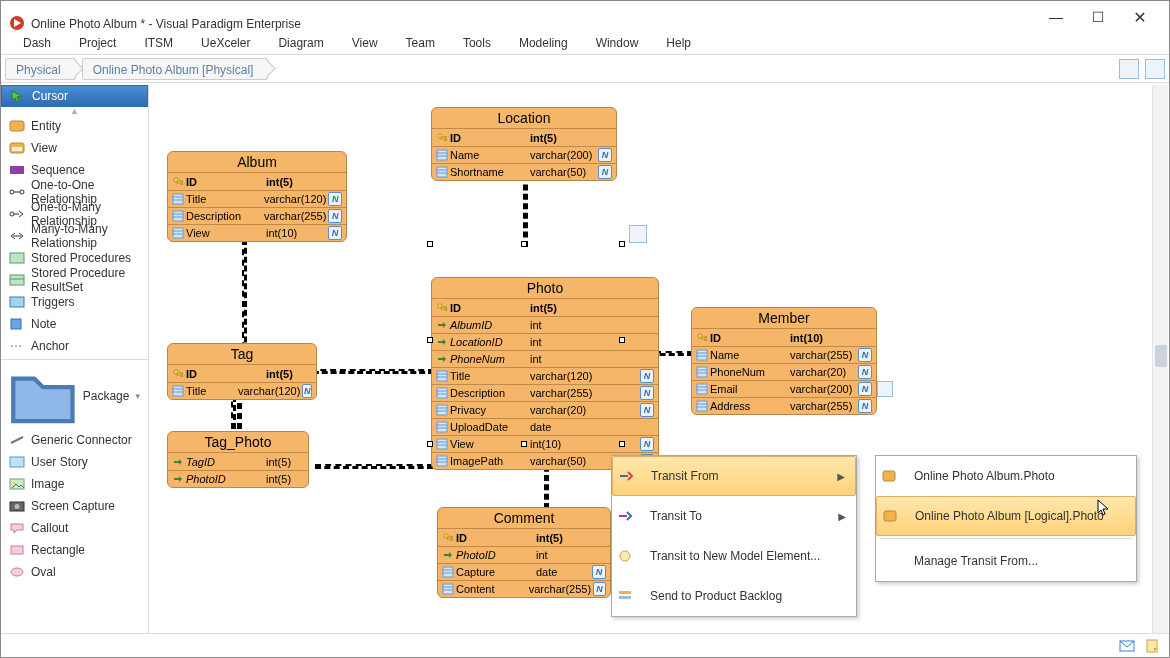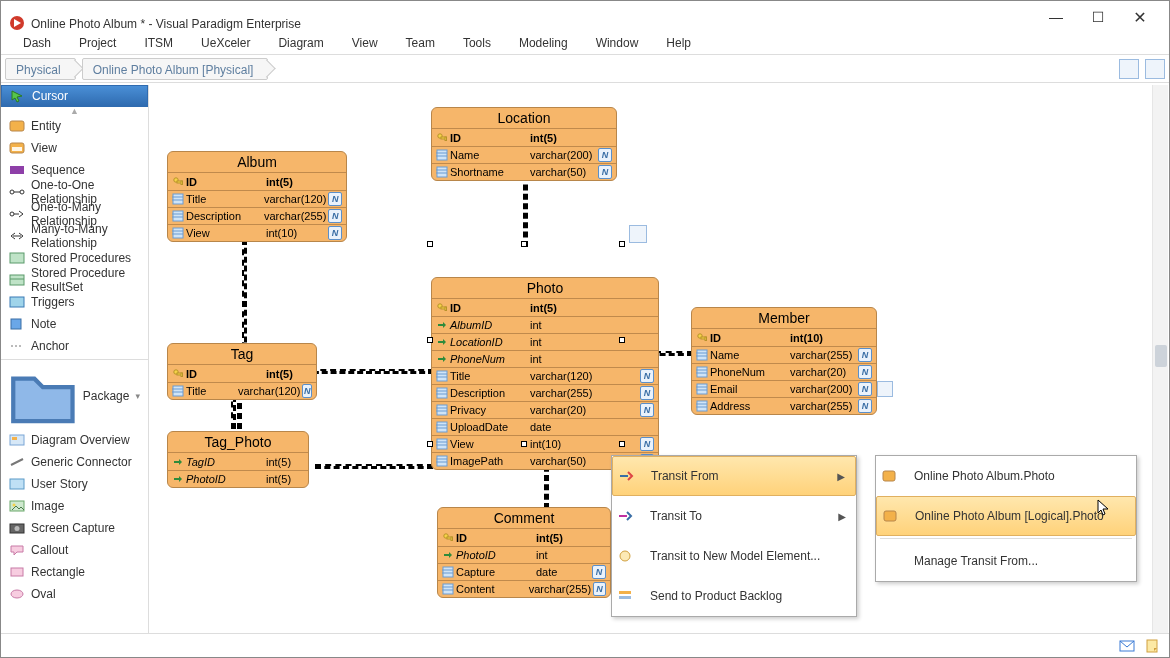--- a/index.html
+++ b/index.html
@@ -198,27 +198,20 @@
     <div class="palette-group">
       <svg class="pi" viewBox="0 0 16 14">
           <path d="M1 3 h5 l2 2 h7 v8 h-14 z" fill="#8fb8e8" stroke="#4a7bb5"></path>
         </svg>
       <span>Package</span>
       <span class="chev">▾</span>
     </div>
     <div id="pal2">
         <div class="palette-item">
           <svg class="pi" viewBox="0 0 16 14">
-            <rect x="1" y="2" width="14" height="10" fill="#d7e8f7" stroke="#7aa6d6"></rect>
-            <rect x="3" y="4" width="5" height="3" fill="#f3b14a"></rect>
-          </svg>
-          <span>Diagram Overview</span>
-        </div>
-        <div class="palette-item">
-          <svg class="pi" viewBox="0 0 16 14">
             <line x1="2" y1="10" x2="14" y2="4" stroke="#777" stroke-width="2"></line>
           </svg>
           <span>Generic Connector</span>
         </div>
         <div class="palette-item">
           <svg class="pi" viewBox="0 0 16 14">
             <rect x="1" y="2" width="14" height="10" fill="#bfe0f5" stroke="#5a9ac7"></rect>
           </svg>
           <span>User Story</span>
         </div>

